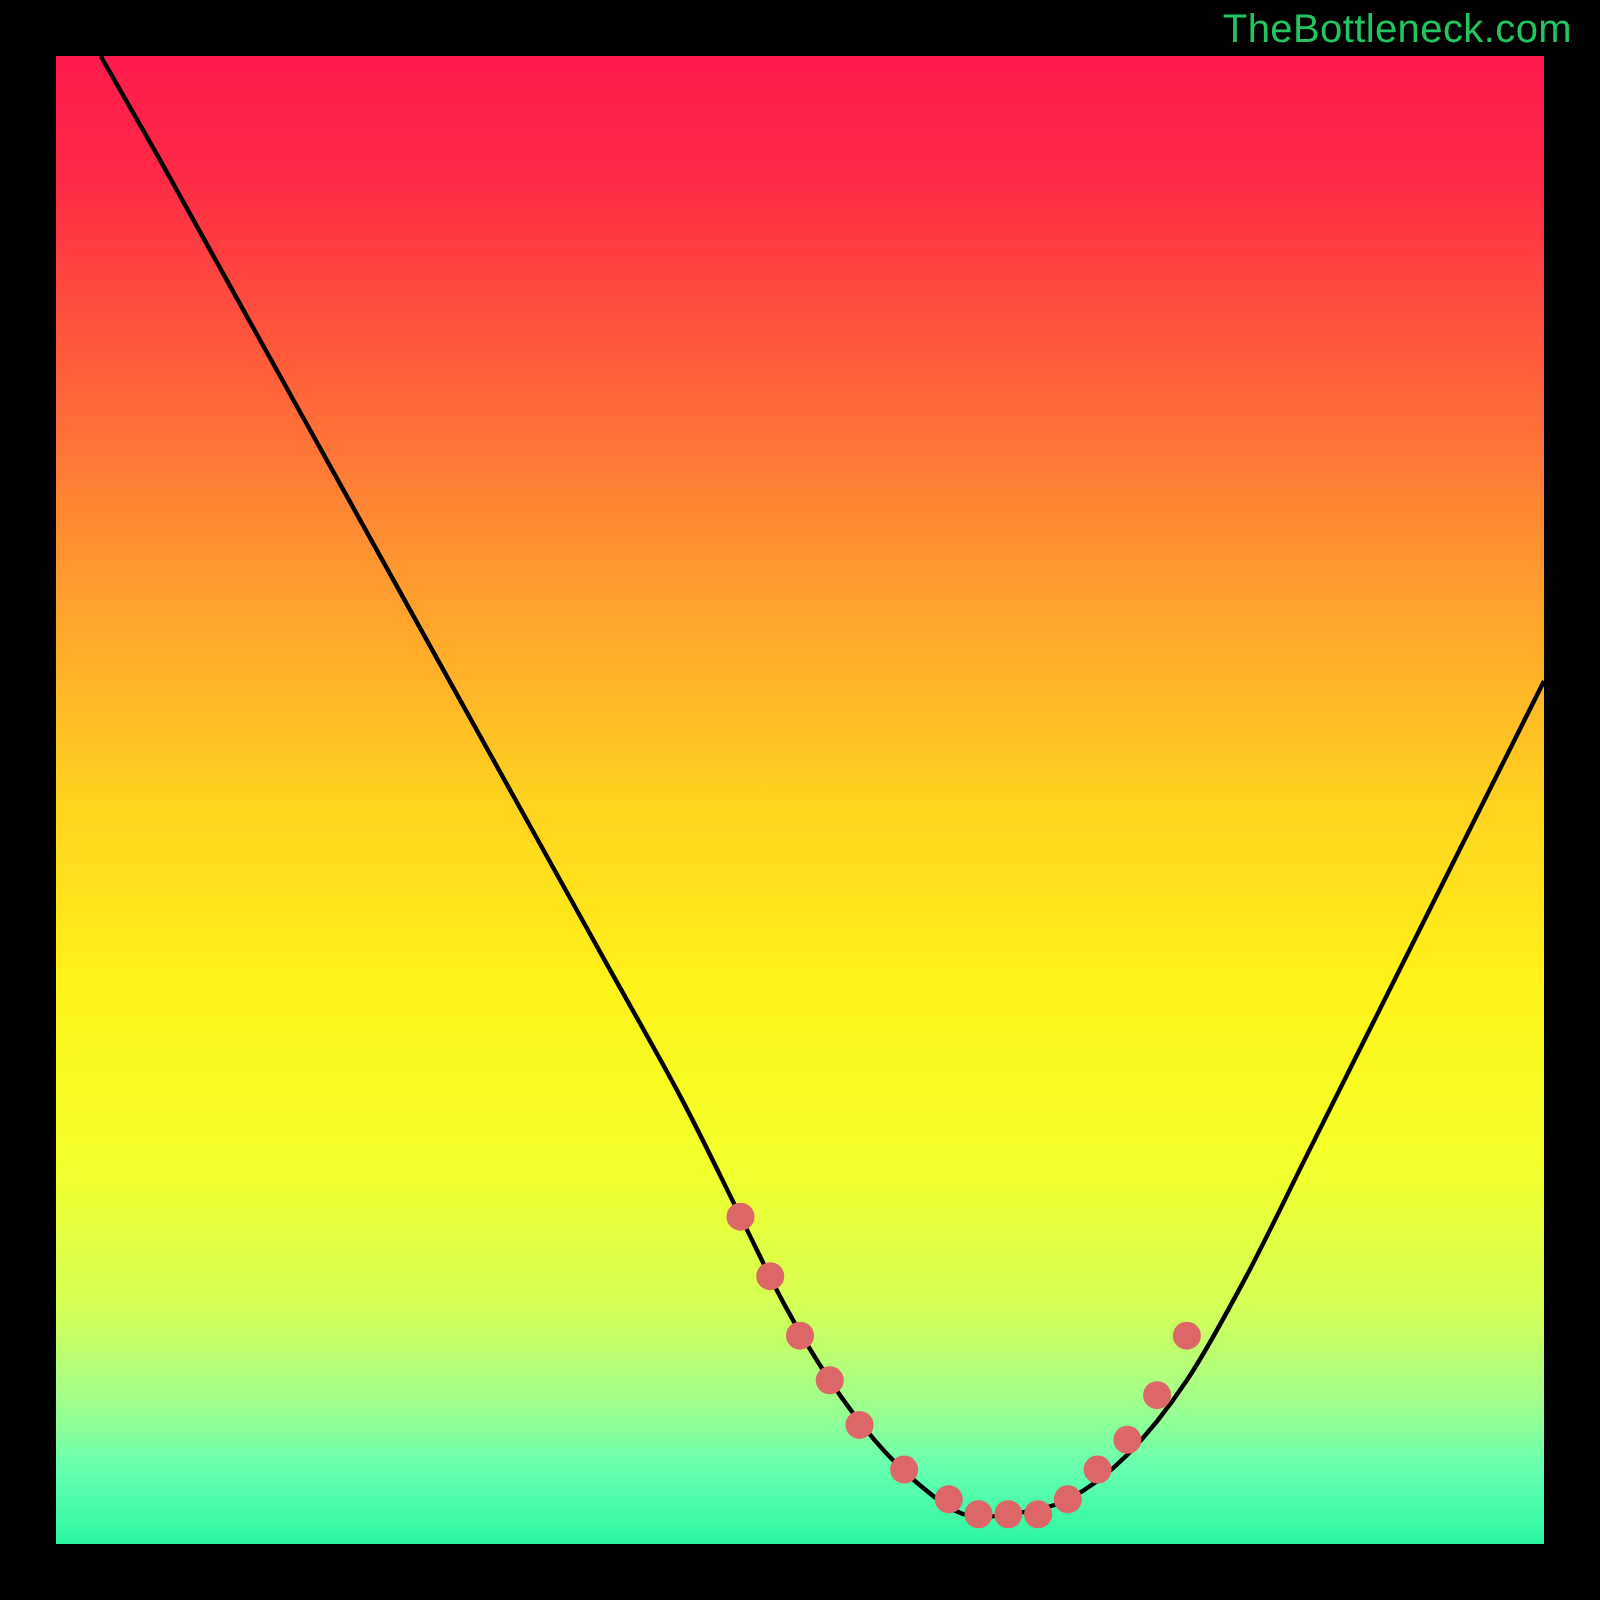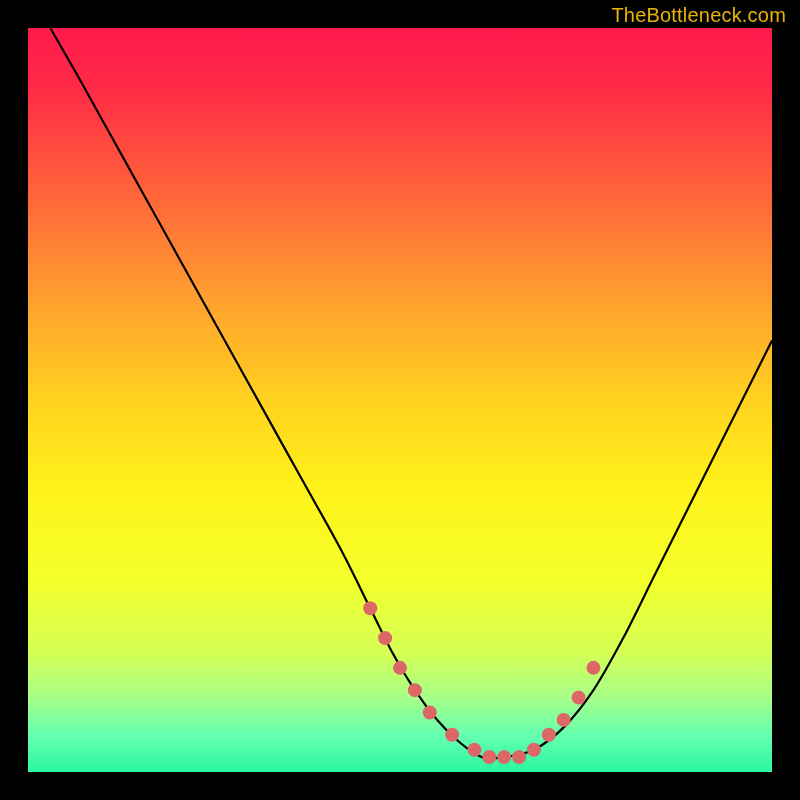--- a/index.html
+++ b/index.html
@@ -1,19 +1,19 @@
 <!DOCTYPE html>
 <html><head>
 <meta charset="utf-8">
 <style>
   * { margin: 0; padding: 0; box-sizing: border-box; }
   body { width: 800px; height: 800px; background: #000; position: relative; overflow: hidden; }
   .frame { position: absolute; top: 0; left: 0; width: 800px; height: 800px; background: #000; }
   .plot-area { position: absolute; top: 28px; left: 28px; width: 744px; height: 744px; }
-  .watermark { position: absolute; top: 4px; right: 14px; font-family: Arial, sans-serif; font-size: 20px; color: #eab308; font-weight: 500; letter-spacing: 0.2px; }
+  .watermark { position: absolute; top: 4px; right: 14px; font-family: Arial, sans-serif; font-size: 20px; color: #22c55e; font-weight: 500; letter-spacing: 0.2px; }
   svg { display: block; }
 </style>
 </head>
 <body>
 
 <div class="frame">
   <div class="plot-area">
     <svg id="chart-svg" width="744" height="744" viewBox="0 0 744 744">
       <defs>
         <linearGradient id="bg-grad" x1="0" y1="0" x2="0" y2="1">

